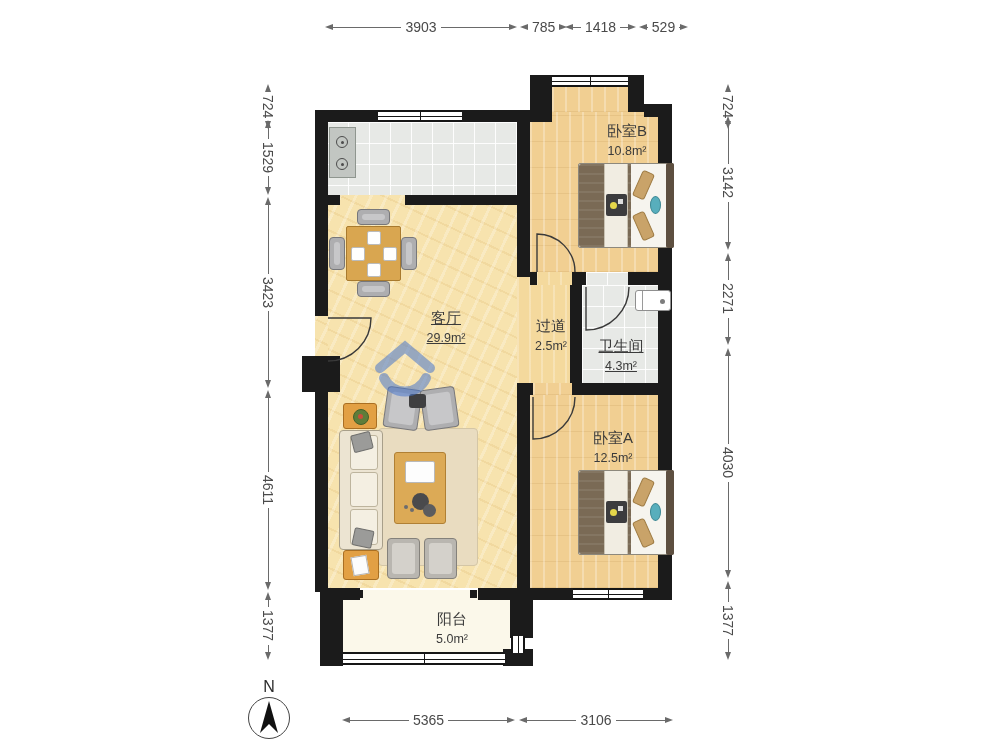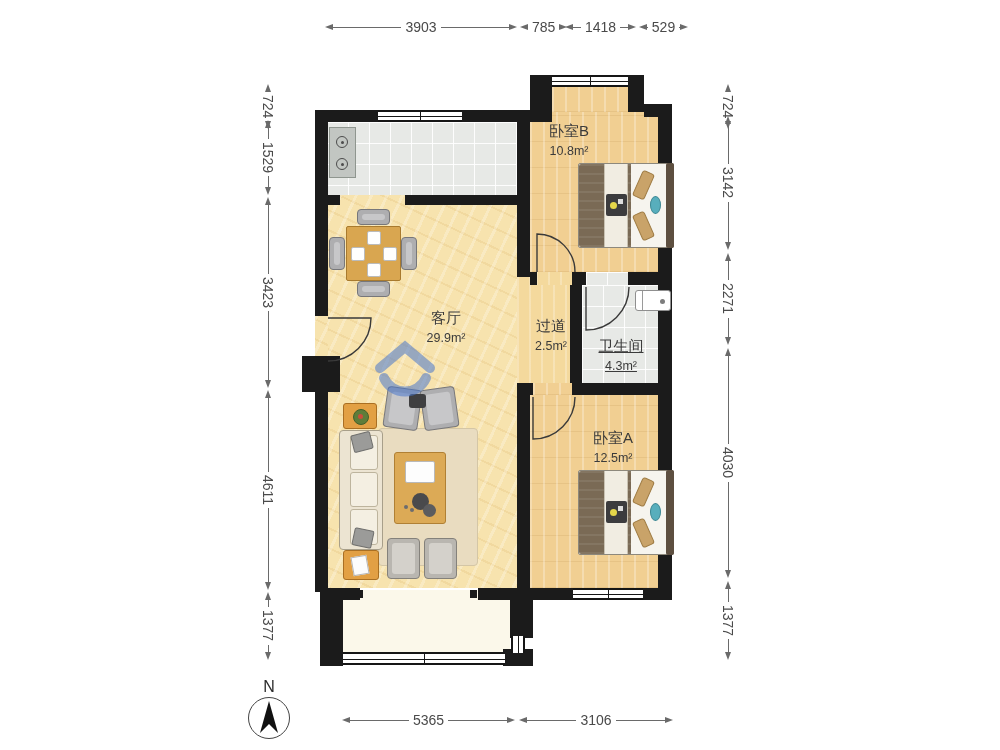--- a/index.html
+++ b/index.html
@@ -252,34 +252,37 @@
 
   <svg class="overlay" width="1000" height="750" viewBox="0 0 1000 750">
     <g fill="none" stroke="#3a3a3a" stroke-width="1.4">
       <path d="M328,318 L371,318 A43,43 0 0 1 328,361"></path>
       <path d="M537,272 L537,234 A38,38 0 0 1 575,272"></path>
       <path d="M586,287 L586,330 A43,43 0 0 0 629,287"></path>
       <path d="M533,397 L533,439 A42,42 0 0 0 575,397"></path>
     </g>
   </svg>
 
-  <div class="room-label" style="left:529px;top:119px;width:80px;">
+  <div class="room-label" style="left:587px;top:119px;width:80px;">
     <span class="nm">卧室B</span><span class="ar">10.8m²</span>
   </div>
-  <div class="room-label" style="left:406px;top:306px;width:80px;">
+  <div class="room-label" style="left:406px;top:306px;width:80px;text-decoration:underline;">
     <span class="nm">客厅</span><span class="ar">29.9m²</span>
   </div>
   <div class="room-label" style="left:511px;top:314px;width:80px;">
     <span class="nm">过道</span><span class="ar">2.5m²</span>
   </div>
   <div class="room-label" style="left:581px;top:334px;width:80px;text-decoration:underline;">
     <span class="nm">卫生间</span><span class="ar">4.3m²</span>
   </div>
   <div class="room-label" style="left:573px;top:426px;width:80px;">
     <span class="nm">卧室A</span><span class="ar">12.5m²</span>
+  </div>
+  <div class="room-label" style="left:412px;top:607px;width:80px;">
+    <span class="nm">阳台</span><span class="ar">5.0m²</span>
   </div>
 
   <div class="dim-h" style="left:325px;top:20px;width:192px;">
     <i class="arr left"></i>
       <i class="l"></i>
       <span class="lb">3903</span>
       <i class="l"></i>
       <i class="arr right"></i>
   </div>
   <div class="dim-h" style="left:520px;top:20px;width:42px;">

